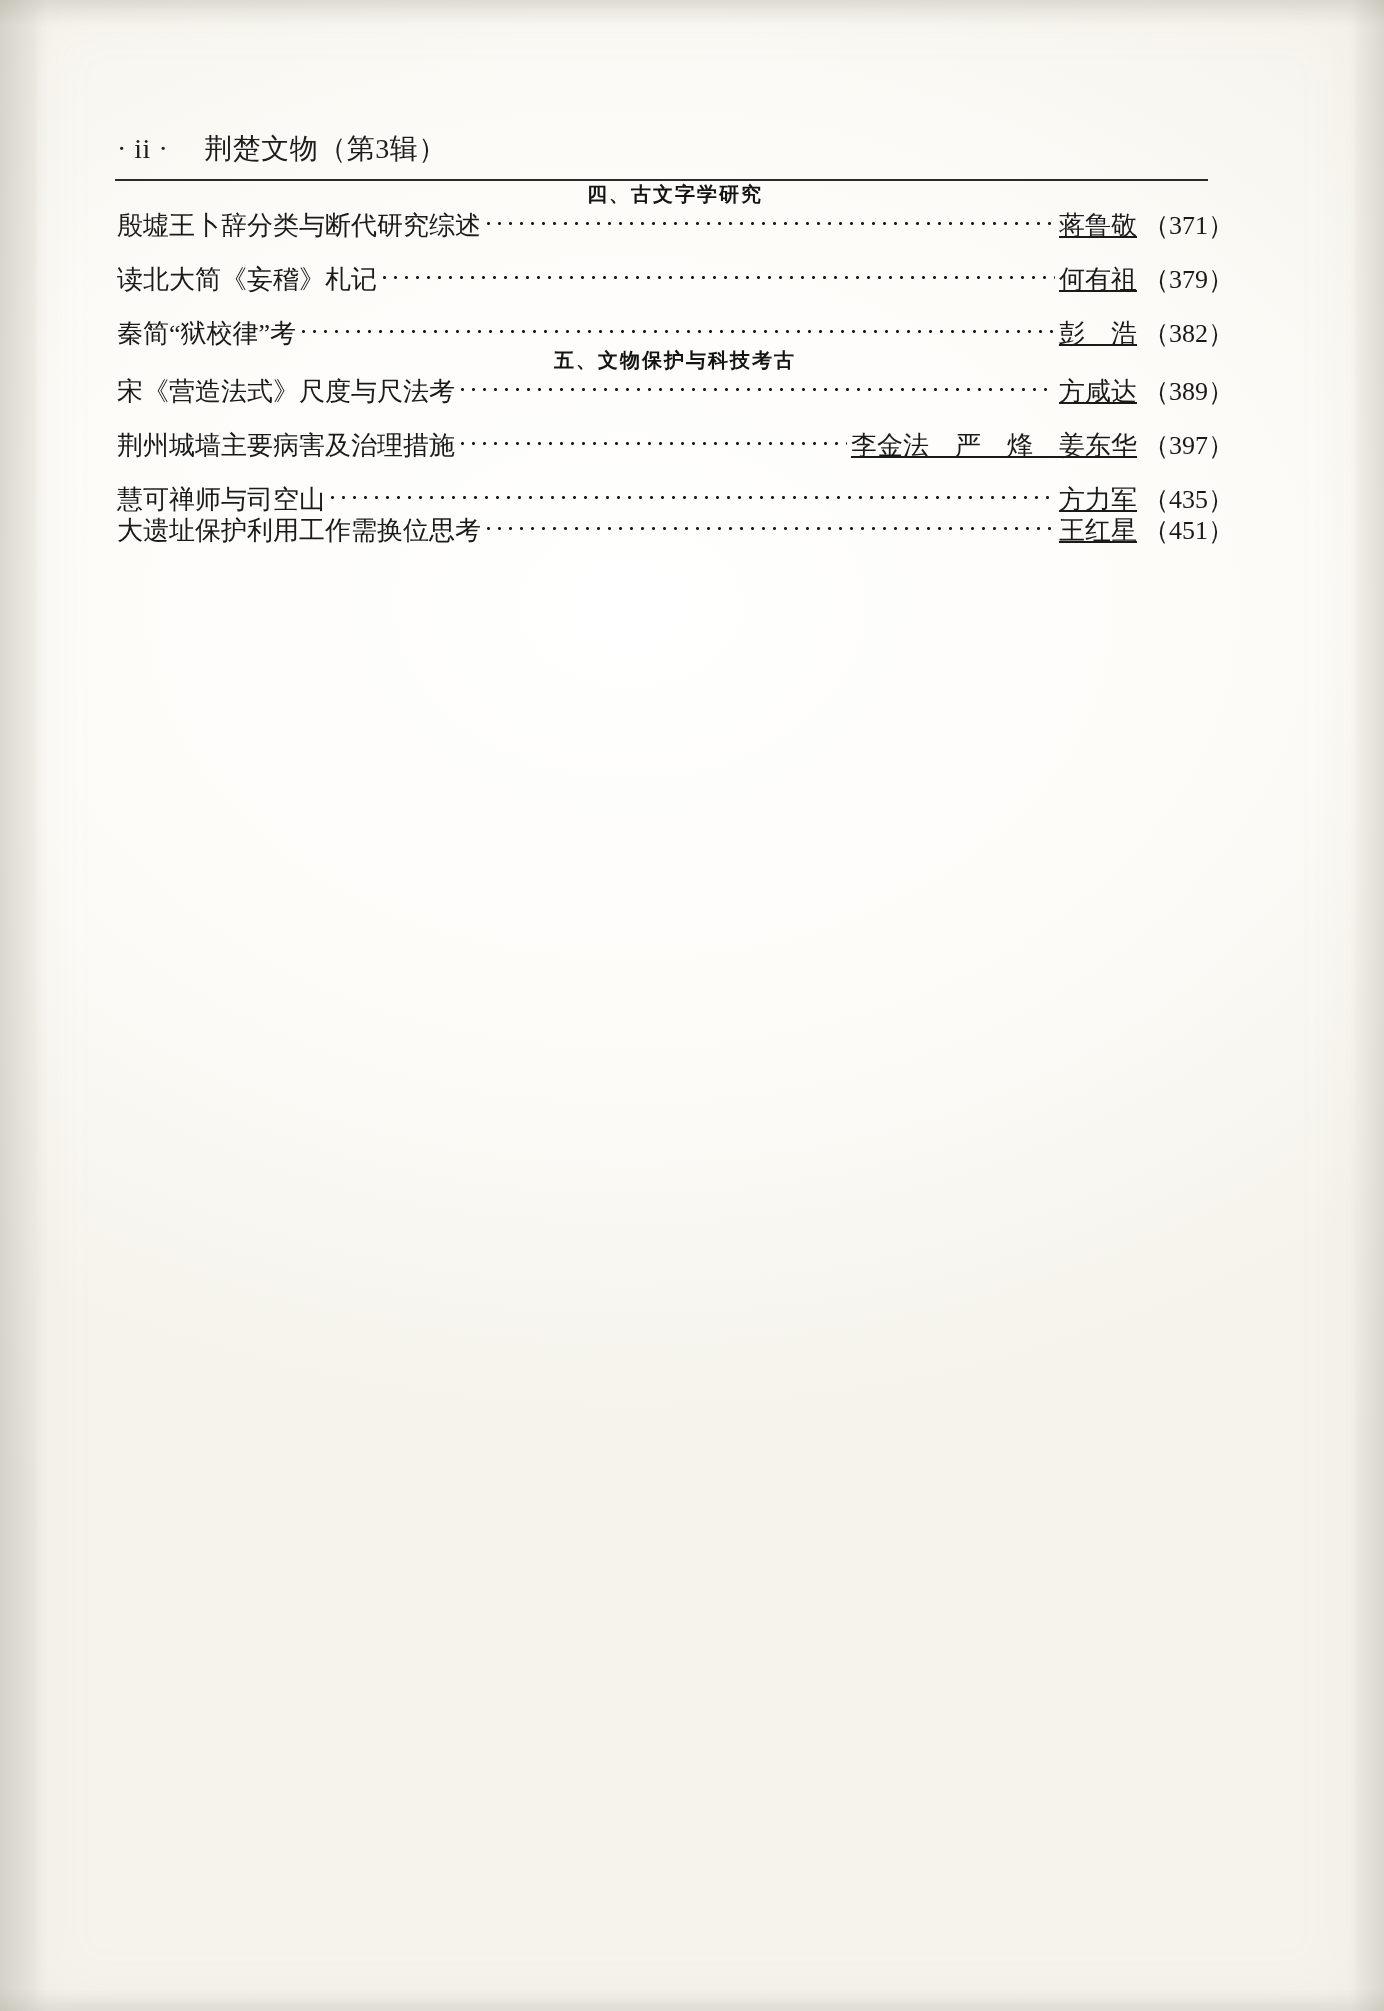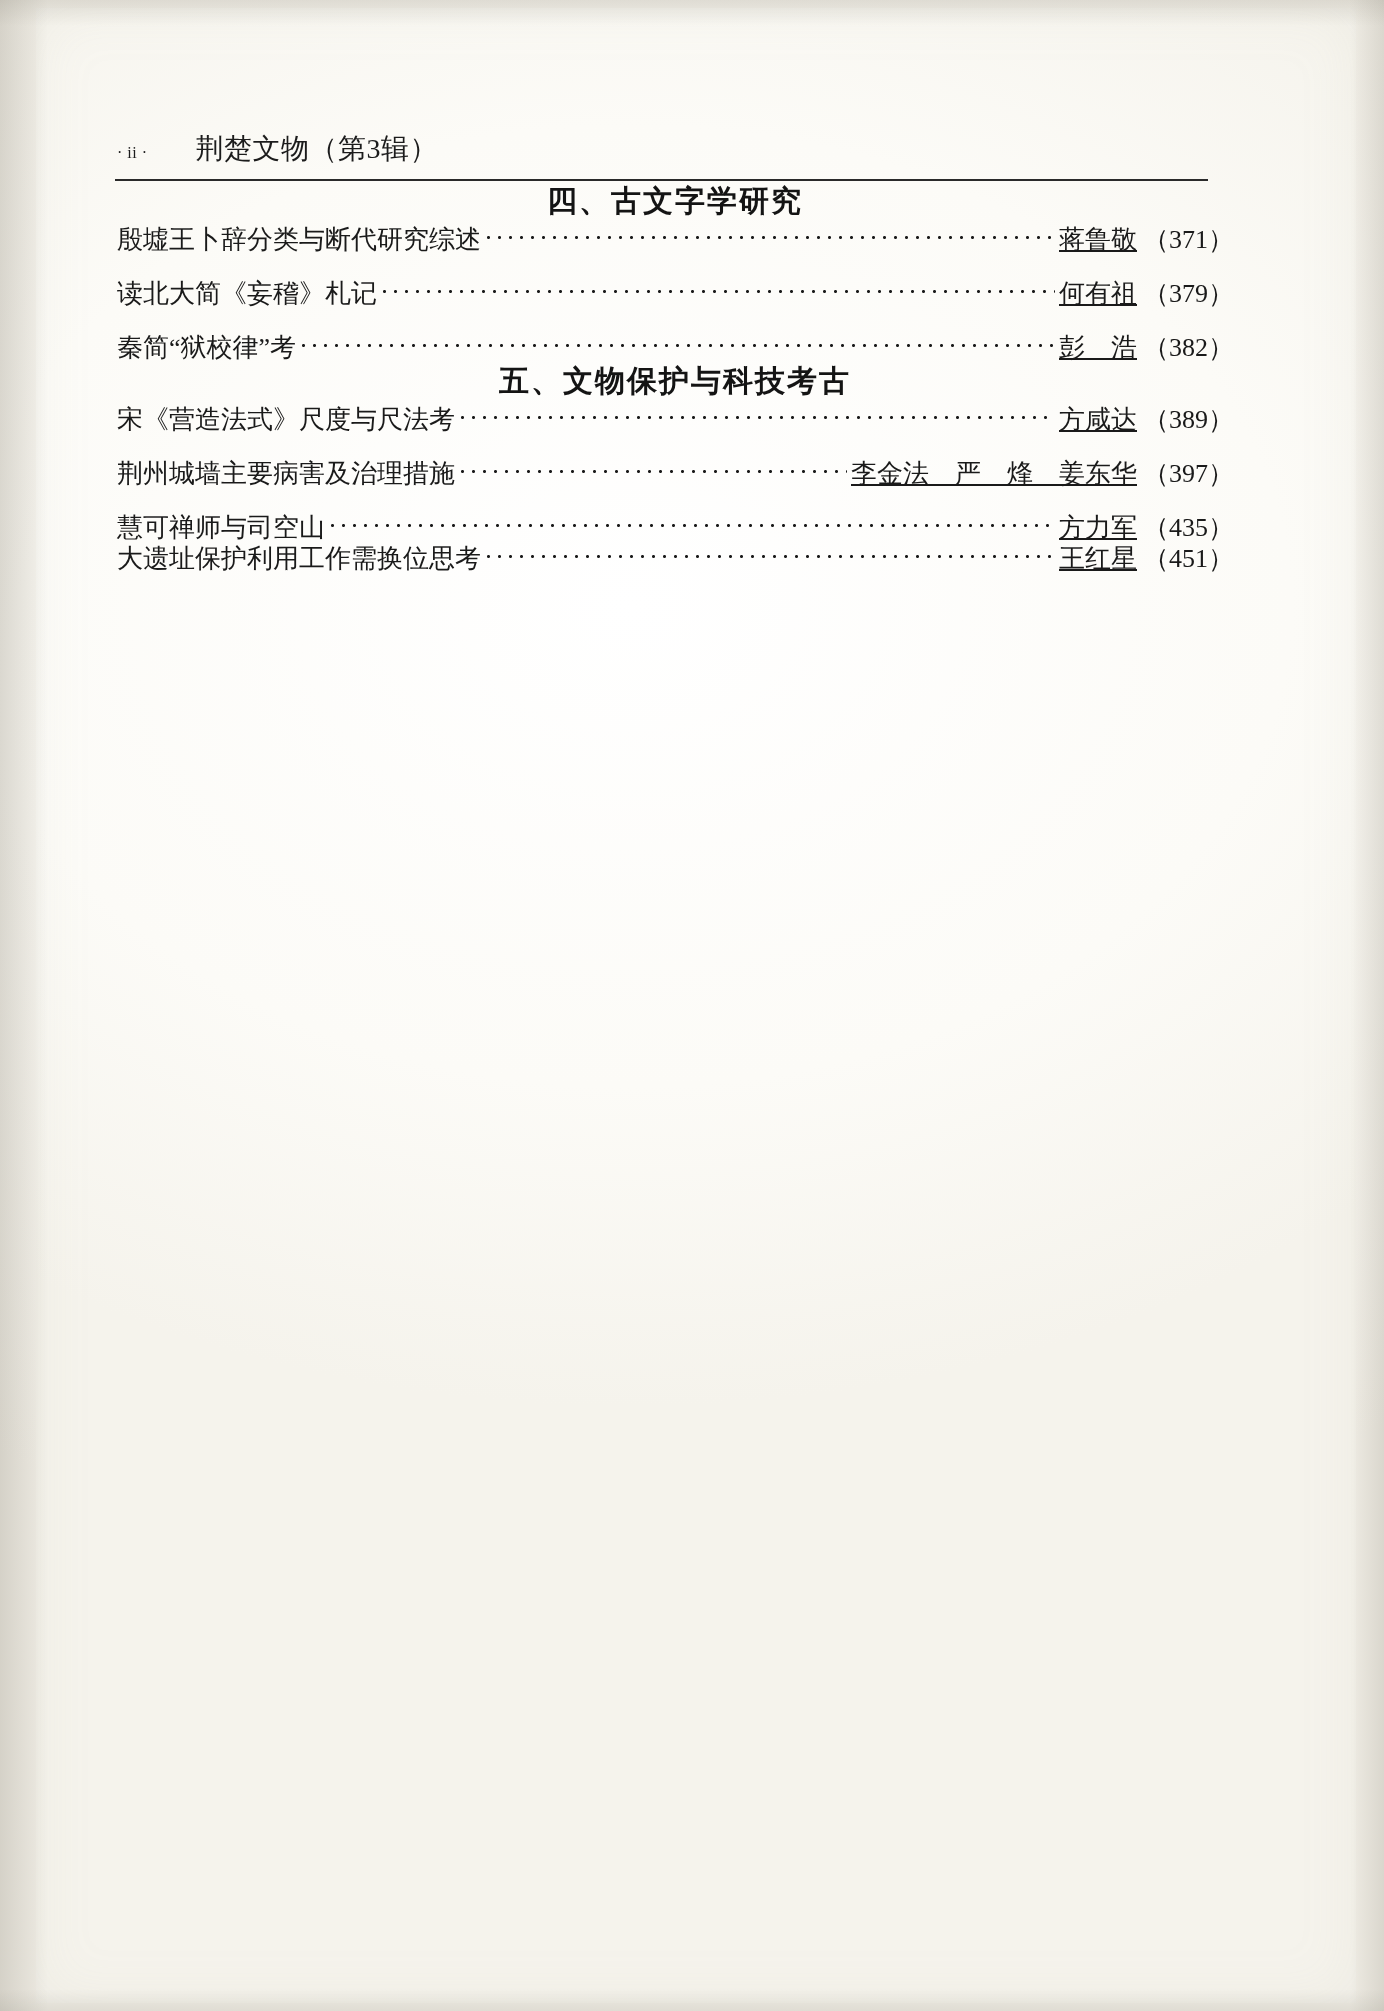--- a/index.html
+++ b/index.html
@@ -68,42 +68,42 @@
   
   .running-head {
     display: flex;
     align-items: baseline;
     font-size: 21px;
     color: #1c1c1c;
     letter-spacing: 0.5px;
     padding-left: 2px;
   }
   .folio {
-    font-size: 16px;
-    margin-right: 48px;
+    font-size: 28px;
+    margin-right: 36px;
     white-space: nowrap;
     text-align: center;
   }
   .book-title {
     font-size: 28px;
     white-space: nowrap;
     font-family: Liberation Serif, serif;
   }
   .head-rule {
     margin-top: 11px;
     width: 1093px;
     height: 2px;
     background: #2a2a2a;
   }
 
   
   h2.section {
     font-family: Liberation Mono, monospace;
     font-weight: bold;
-    font-size: 30px;
+    font-size: 20px;
     color: #141414;
     text-align: center;
     margin: 0;
     letter-spacing: 2px;
   }
   .sec-1 { margin-top: 52px; margin-bottom: 26px; }
   .sec-2 { margin-top: 42px; margin-bottom: 26px; }
   .sec-3 { margin-top: 42px; margin-bottom: 26px; }
 
   

